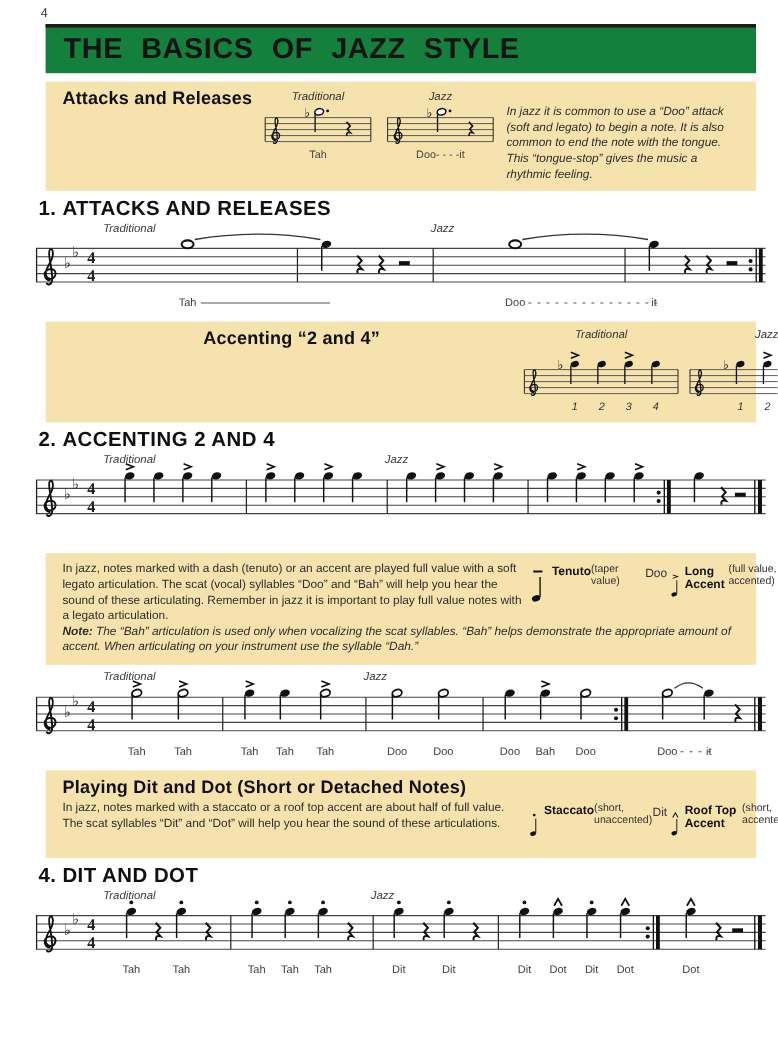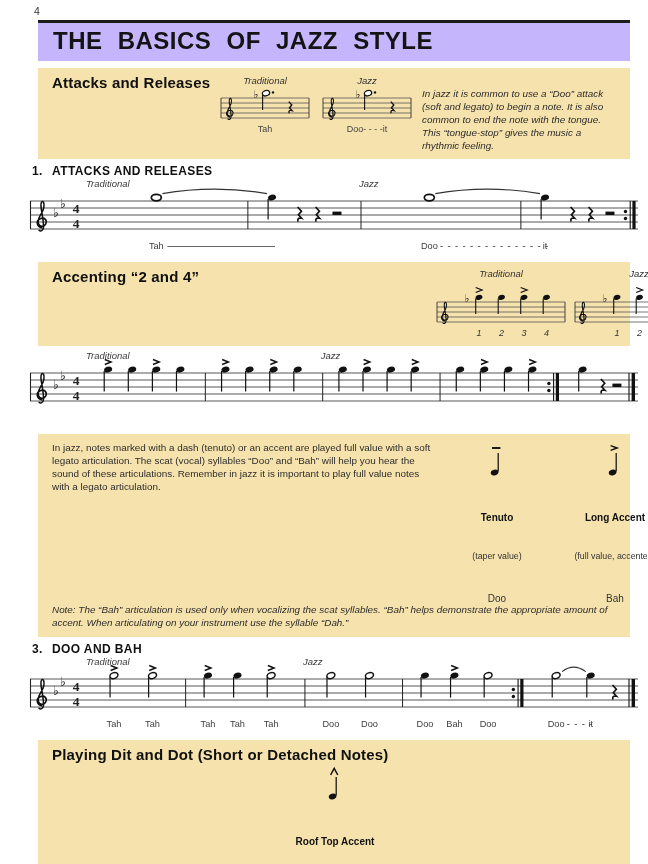--- a/index.html
+++ b/index.html
@@ -1,46 +1,46 @@
 <!DOCTYPE html>
 <html><head>
 <meta charset="utf-8">
 <style>
   html,body{margin:0;padding:0;background:#fff;}
   body{width:648px;height:864px;overflow:hidden;font-family:"Liberation Sans",sans-serif;color:#222;}
   .page{position:relative;width:648px;height:864px;box-sizing:border-box;padding:5px 18px 0 38px;background:#fff;}
   .pagenum{font-size:10.5px;color:#333;margin-left:-4px;}
-  .titlebox{margin-top:3px;background:#c4b5fd;border-top:3px solid #1c1c1c;padding:4px 0 6px 15px;}
+  .titlebox{margin-top:3px;background:#15803d;border-top:3px solid #1c1c1c;padding:4px 0 6px 15px;}
   .titlebox h1{margin:0;font-size:24px;letter-spacing:.5px;word-spacing:8px;color:#141414;font-weight:bold;}
   .box{background:#f6e2ac;margin-top:7px;padding:6px 12px 7px 14px;box-sizing:border-box;}
   .box h3{margin:0 0 3px;font-size:15px;color:#101010;letter-spacing:.2px;}
   .box p{margin:0;font-size:9.9px;line-height:1.3;color:#2d2d2d;}
   .row{display:flex;}
   .b1c1{width:162px;flex:none;}
   .b1c2{width:204px;flex:none;display:flex;justify-content:center;gap:6px;padding-top:1px;}
   .b1c3{flex:1;padding-top:14px;padding-left:4px;font-style:italic;}
   figure{margin:0;}
   .minifig{display:flex;flex-direction:column;align-items:center;}
   .minifig figcaption{font-style:italic;font-size:9.5px;color:#333;text-align:center;}
   .minifig svg{display:block;}
   .syll{font-size:9px;color:#444;text-align:center;margin-top:0;}
-  .b2c1{width:382px;flex:none;}
+  .b2c1{width:382px;flex:none;text-align:center;}
   .b2c2{flex:1;display:flex;justify-content:space-evenly;gap:4px;padding-top:0;}
   .symrow{margin-top:2px;}
   .symrow p{width:386px;flex:none;}
   .symwrap{flex:1;display:flex;justify-content:space-around;align-items:flex-start;padding-top:0;}
-  .sym{display:flex;flex-direction:column;align-items:center;width:118px;gap:28px;}
+  .sym{display:flex;width:118px;}
   .sym svg{display:block;}
   .symname{font-size:10px;font-weight:bold;color:#111;margin-top:2px;}
   .symdesc{font-size:8.8px;color:#333;}
   .symsyll{font-size:10px;color:#333;margin-top:4px;}
   .note{margin-top:6px;font-size:9.4px;font-style:italic;color:#2c2c2c;}
-  .note .nlabel{font-weight:normal;}
+  .note .nlabel{font-weight:bold;}
   .ex{margin-top:5px;}
-  .exhead{font-weight:bold;font-size:12px;letter-spacing:.4px;color:#101010;margin-left:-6px;}
+  .exhead{font-weight:bold;font-size:17px;letter-spacing:.4px;color:#101010;margin-left:-6px;}
   .exnum{display:inline-block;width:20px;}
   svg.score{display:block;width:612px;height:76px;margin-left:-10px;margin-top:1px;}
 </style>
 </head>
 <body>
 
 <div class="page">
   <div class="pagenum">4</div>
 
   <div class="titlebox">
@@ -199,20 +199,21 @@
             <ellipse cx="112.5" cy="18.4" rx="3.5" ry="2.5" transform="rotate(-18 112.5 18.4)" fill="#111"></ellipse>
             <line x1="109.2" y1="19.599999999999998" x2="109.2" y2="35" stroke="#111" stroke-width="1.1"></line>
             <path d="M 109.2 8.5 L 115.5 11 L 109.2 13.5" fill="none" stroke="#111" stroke-width="1.3"></path>
             <text x="112.5" y="57" font-size="9" text-anchor="middle" fill="#333" font-family="&quot;Liberation Sans&quot;, sans-serif" font-style="italic">4</text>
           </svg>
       </figure>
     </div>
   </div>
 
   <div class="ex">
+    <div class="exhead"><span class="exnum">2.</span><span>ACCENTING 2 AND 4</span></div>
     <svg class="score" viewBox="0 0 612 76">
         <line x1="2" y1="22" x2="610" y2="22" stroke="#444" stroke-width="0.9"></line>
         <line x1="2" y1="29" x2="610" y2="29" stroke="#444" stroke-width="0.9"></line>
         <line x1="2" y1="36" x2="610" y2="36" stroke="#444" stroke-width="0.9"></line>
         <line x1="2" y1="43" x2="610" y2="43" stroke="#444" stroke-width="0.9"></line>
         <line x1="2" y1="50" x2="610" y2="50" stroke="#444" stroke-width="0.9"></line>
         <line x1="2.5" y1="22" x2="2.5" y2="50" stroke="#222" stroke-width="1.1"></line>
         <path d="M 0 14 C -6 13 -7 6 -2 4 C 3 2 6 6 4 10 C 2 13.5 -3 13 -4 9 C -5.5 3 1 -2 2 -8 C 3 -13 1 -16 -0.5 -14 C -2 -12 -1 -7 0 -2 C 1 4 2 9 1.5 14 C 1.2 17.5 -2.5 18.5 -3.5 16" transform="translate(14 36) scale(0.92)" fill="none" stroke="#111" stroke-width="1.7"></path>
         <text x="28" y="38.2" font-size="12.5" text-anchor="middle" fill="#222" font-family="&quot;DejaVu Sans&quot;, sans-serif">♭</text>
         <text x="35" y="29.2" font-size="12.5" text-anchor="middle" fill="#222" font-family="&quot;DejaVu Sans&quot;, sans-serif">♭</text>
@@ -271,21 +272,21 @@
         <path d="M 501.1253691275168 8.5 L 507.42536912751683 11 L 501.1253691275168 13.5" fill="none" stroke="#111" stroke-width="1.4"></path>
         <ellipse cx="554.603110433191" cy="18.6" rx="4.1" ry="2.9" transform="rotate(-18 554.603110433191 18.6)" fill="#111"></ellipse>
         <line x1="550.703110433191" y1="20" x2="550.703110433191" y2="40.6" stroke="#111" stroke-width="1.2"></line>
         <path d="M -1.5 -8 L 2.3 -3.8 L -0.7 -0.3 L 2.5 3.3 Q -2.3 2.1 -1.1 6.6" transform="translate(574.4097166564978 36) scale(1)" fill="none" stroke="#111" stroke-width="1.7"></path>
         <rect x="584.4279918649582" y="32.6" width="9" height="3.4" fill="#111"></rect>
       </svg>
   </div>
 
   <div class="box">
     <div class="row symrow">
-      <p>In jazz, notes marked with a dash (tenuto) or an accent are played full value with a soft legato articulation.  The scat (vocal) syllables “Doo” and “Bah” will help you hear the sound of these articulations.  Remember in jazz it is important to play full value notes with a legato articulation.</p>
+      <p>In jazz, notes marked with a dash (tenuto) or an accent are played full value with a soft legato articulation.  The scat (vocal) syllables “Doo” and “Bah” will help you hear the sound of these articulating.  Remember in jazz it is important to play full value notes with a legato articulation.</p>
       <div class="symwrap">
         <figure class="sym">
           <svg width="24" height="40" viewBox="0 0 24 40">
               <ellipse cx="9.6" cy="30.5" rx="3.9" ry="2.8" transform="rotate(-18 9.6 30.5)" fill="#111"></ellipse>
               <line x1="13.2" y1="29.4" x2="13.2" y2="11" stroke="#111" stroke-width="1.25"></line>
               <line x1="7" y1="6" x2="15.4" y2="6" stroke="#111" stroke-width="1.9"></line>
             </svg>
           <div class="symname">Tenuto</div>
           <div class="symdesc">(taper value)</div>
           <div class="symsyll">Doo</div>
@@ -299,21 +300,20 @@
           <div class="symname">Long Accent</div>
           <div class="symdesc">(full value, accented)</div>
           <div class="symsyll">Bah</div>
         </figure>
       </div>
     </div>
     <p class="note"><span class="nlabel">Note:</span> <span>The “Bah” articulation is used only when vocalizing the scat syllables. “Bah” helps demonstrate the appropriate amount of accent. When articulating on your instrument use the syllable “Dah.”</span></p>
   </div>
 
   <div class="ex">
-    <div class="exhead"><span class="exnum">3.</span><span>DOO AND BAH</span></div>
     <svg class="score" viewBox="0 0 612 76">
         <line x1="2" y1="22" x2="610" y2="22" stroke="#444" stroke-width="0.9"></line>
         <line x1="2" y1="29" x2="610" y2="29" stroke="#444" stroke-width="0.9"></line>
         <line x1="2" y1="36" x2="610" y2="36" stroke="#444" stroke-width="0.9"></line>
         <line x1="2" y1="43" x2="610" y2="43" stroke="#444" stroke-width="0.9"></line>
         <line x1="2" y1="50" x2="610" y2="50" stroke="#444" stroke-width="0.9"></line>
         <line x1="2.5" y1="22" x2="2.5" y2="50" stroke="#222" stroke-width="1.1"></line>
         <path d="M 0 14 C -6 13 -7 6 -2 4 C 3 2 6 6 4 10 C 2 13.5 -3 13 -4 9 C -5.5 3 1 -2 2 -8 C 3 -13 1 -16 -0.5 -14 C -2 -12 -1 -7 0 -2 C 1 4 2 9 1.5 14 C 1.2 17.5 -2.5 18.5 -3.5 16" transform="translate(14 36) scale(0.92)" fill="none" stroke="#111" stroke-width="1.7"></path>
         <text x="28" y="38.2" font-size="12.5" text-anchor="middle" fill="#222" font-family="&quot;DejaVu Sans&quot;, sans-serif">♭</text>
         <text x="35" y="29.2" font-size="12.5" text-anchor="middle" fill="#222" font-family="&quot;DejaVu Sans&quot;, sans-serif">♭</text>
@@ -373,21 +373,32 @@
         <ellipse cx="562.7150037509377" cy="18.6" rx="4.1" ry="2.9" transform="rotate(-18 562.7150037509377 18.6)" fill="#111"></ellipse>
         <line x1="558.8150037509378" y1="20" x2="558.8150037509378" y2="40.6" stroke="#111" stroke-width="1.2"></line>
         <text x="562.7150037509377" y="70" font-size="9.2" text-anchor="middle" fill="#3d3d3d" font-family="&quot;Liberation Sans&quot;, sans-serif">it</text>
         <path d="M -1.5 -8 L 2.3 -3.8 L -0.7 -0.3 L 2.5 3.3 Q -2.3 2.1 -1.1 6.6" transform="translate(586.0297974493624 36) scale(1)" fill="none" stroke="#111" stroke-width="1.7"></path>
       </svg>
   </div>
 
   <div class="box">
     <h3>Playing Dit and Dot (Short or Detached Notes)</h3>
     <div class="row symrow">
+      <p>In jazz, notes marked with a staccato or a roof top accent are about half of full value.  The scat syllables “Dit” and “Dot” will help you hear the sound of these articulations.</p>
       <div class="symwrap">
+        <figure class="sym">
+          <svg width="24" height="40" viewBox="0 0 24 40">
+              <ellipse cx="9.6" cy="30.5" rx="3.9" ry="2.8" transform="rotate(-18 9.6 30.5)" fill="#111"></ellipse>
+              <line x1="13.2" y1="29.4" x2="13.2" y2="11" stroke="#111" stroke-width="1.25"></line>
+              <circle cx="11.2" cy="6.3" r="1.8" fill="#111"></circle>
+            </svg>
+          <div class="symname">Staccato</div>
+          <div class="symdesc">(short, unaccented)</div>
+          <div class="symsyll">Dit</div>
+        </figure>
         <figure class="sym">
           <svg width="24" height="40" viewBox="0 0 24 40">
               <ellipse cx="9.6" cy="30.5" rx="3.9" ry="2.8" transform="rotate(-18 9.6 30.5)" fill="#111"></ellipse>
               <line x1="13.2" y1="29.4" x2="13.2" y2="11" stroke="#111" stroke-width="1.25"></line>
               <path d="M 7.6 9 L 11.2 2.4 L 14.8 9" fill="none" stroke="#111" stroke-width="1.5"></path>
             </svg>
           <div class="symname">Roof Top Accent</div>
           <div class="symdesc">(short, accented)</div>
           <div class="symsyll">Dot</div>
         </figure>

